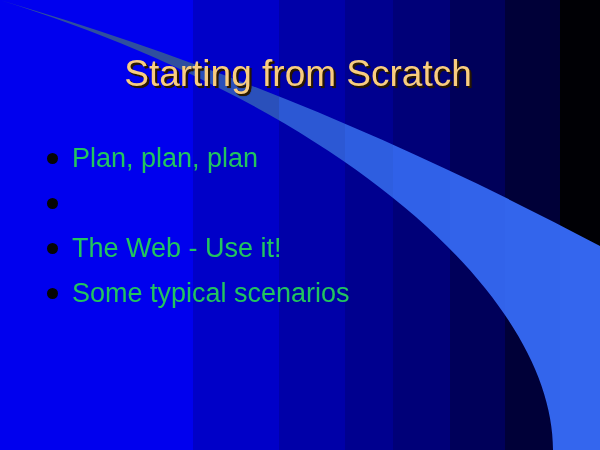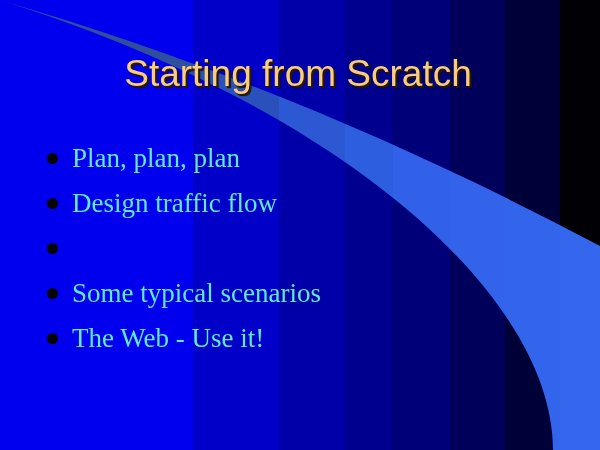--- a/index.html
+++ b/index.html
@@ -78,24 +78,24 @@
     right: 40px;
     list-style: none;
     margin: 0;
     padding: 0;
   }
 
   .bullet-item {
     position: relative;
     height: 45px;
     padding-left: 28px;
-    font-family: Liberation Serif, serif;
+    font-family: Liberation Sans, sans-serif;
     font-size: 27px;
     line-height: 36px;
-    color: #5eead4;
+    color: #22c55e;
     white-space: nowrap;
   }
 
   .bullet-marker {
     position: absolute;
     left: 3px;
     top: 13px;
     width: 11px;
     height: 11px;
     border-radius: 50%;
@@ -154,34 +154,30 @@
 
     <div id="slide-title">Starting from Scratch</div>
 
     <ul id="bullet-list">
 
       <li class="bullet-item">
         <span class="bullet-marker"></span>
         <span class="bullet-label">Plan, plan, plan</span>
       </li>
 
-      <li class="bullet-item">
-        <span class="bullet-marker"></span>
-        <span class="bullet-label">Design traffic flow</span>
-      </li>
 
       <li class="bullet-item">
         <span class="bullet-marker"></span>
       </li>
 
       <li class="bullet-item">
         <span class="bullet-marker"></span>
-        <span class="bullet-label">Some typical scenarios</span>
+        <span class="bullet-label">The Web - Use it!</span>
       </li>
 
       <li class="bullet-item">
         <span class="bullet-marker"></span>
-        <span class="bullet-label">The Web - Use it!</span>
+        <span class="bullet-label">Some typical scenarios</span>
       </li>
 
     </ul>
   </div>
 </div>
 
 </body></html>

